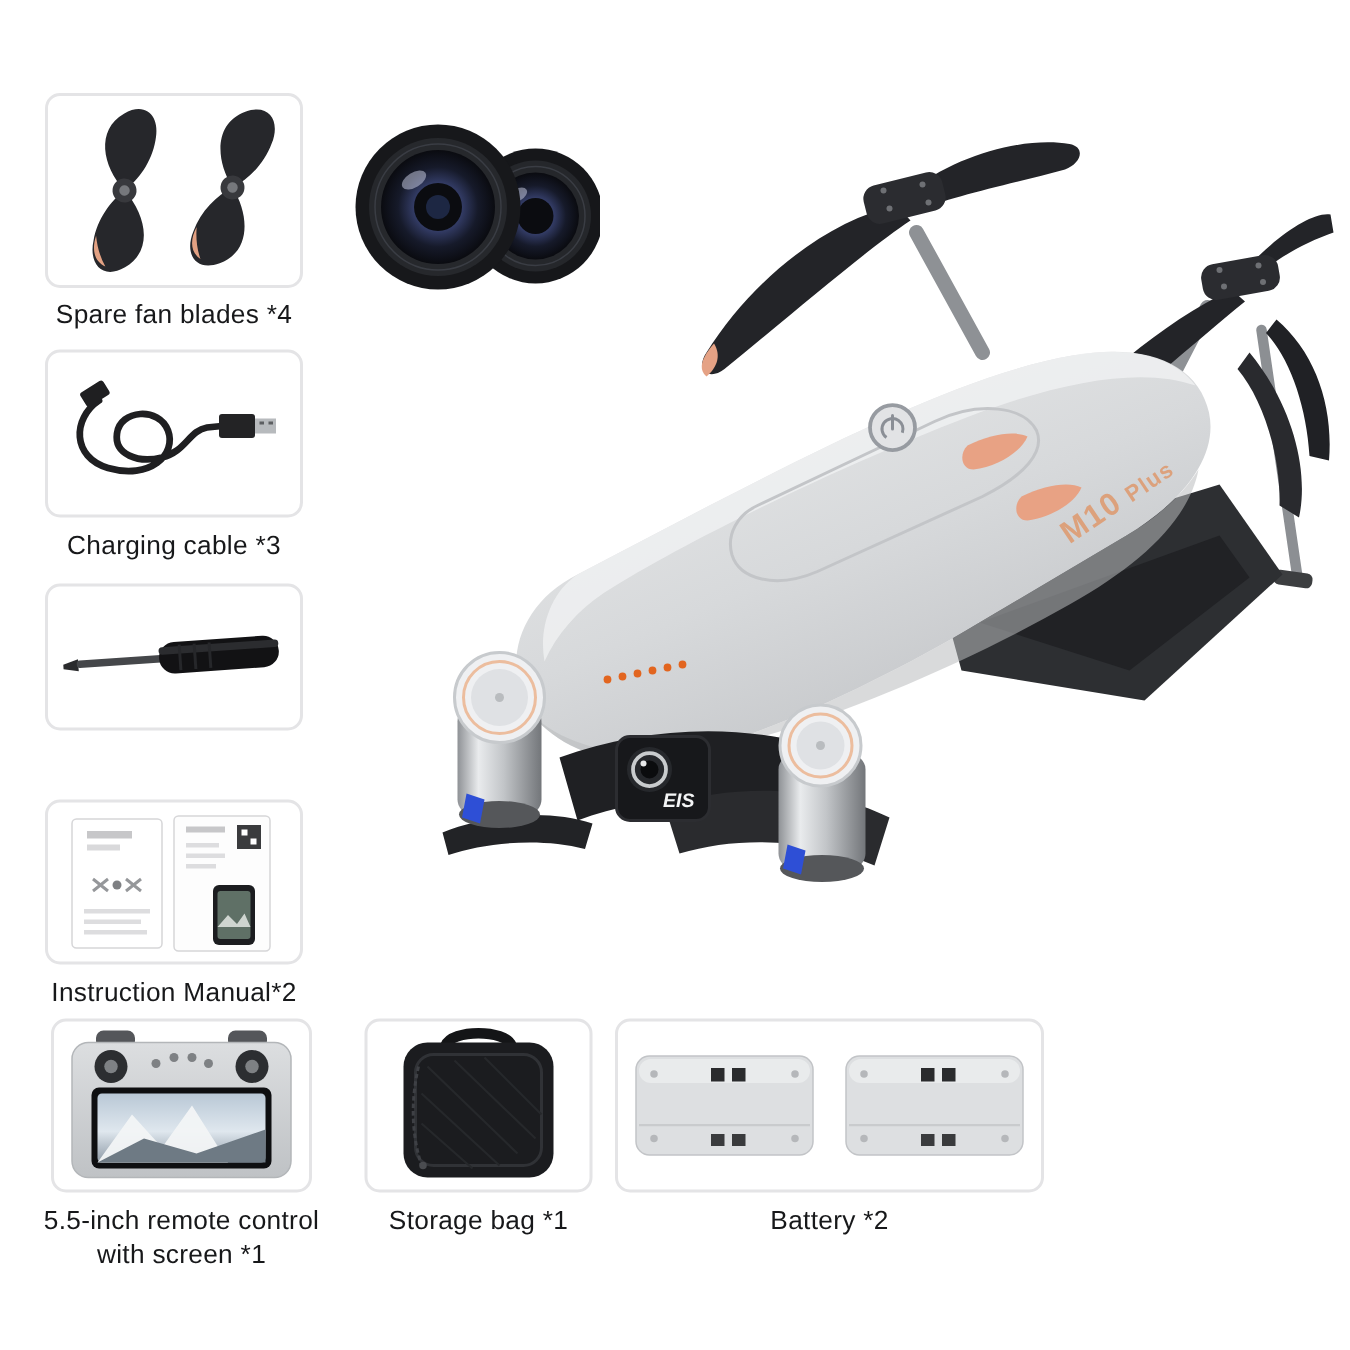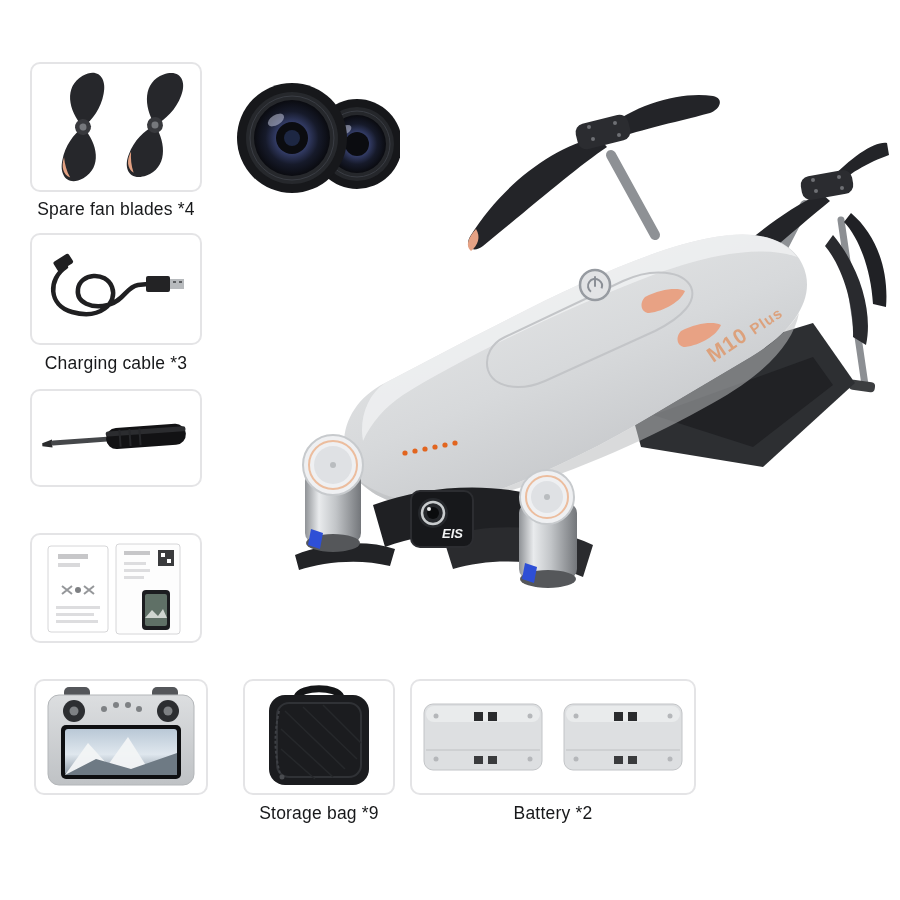--- a/index.html
+++ b/index.html
@@ -80,20 +80,21 @@
         <rect x="131" y="21" width="4" height="4" fill="#fff"></rect>
         <rect x="88" y="24" width="22" height="3" fill="#dddddf"></rect>
         <rect x="88" y="31" width="26" height="3" fill="#dddddf"></rect>
         <rect x="88" y="38" width="20" height="3" fill="#dddddf"></rect>
         <rect x="106" y="52" width="28" height="40" rx="4" fill="#1c1d20"></rect>
         <rect x="109" y="56" width="22" height="32" rx="2" fill="#5f7066"></rect>
         <path d="M109,80 l7,-8 6,6 5,-7 4,9 Z" fill="#cfd5d0"></path>
       </g>
     </svg>
   </div>
+  <div class="kit-label" style="left:14px;top:650px;width:204px;">Instruction Manual*2</div>
 
   <svg class="abs" style="left:230px;top:78px;" width="170" height="126" viewBox="0 0 170 126">
     <defs>
       <radialGradient id="iris">
         <stop offset="0" stop-color="#7a6fae"></stop>
         <stop offset="0.35" stop-color="#3a4474"></stop>
         <stop offset="0.7" stop-color="#161a2a"></stop>
         <stop offset="1" stop-color="#0a0b10"></stop>
       </radialGradient>
     </defs>
@@ -253,32 +254,33 @@
       <circle cx="68" cy="28" r="3" fill="#7e8184"></circle>
         <circle cx="80" cy="24" r="3" fill="#7e8184"></circle>
       <circle cx="92" cy="24" r="3" fill="#7e8184"></circle>
         <circle cx="103" cy="28" r="3" fill="#7e8184"></circle>
       <rect x="25" y="44" width="120" height="54" rx="5" fill="#0e0f11"></rect>
       <rect x="29" y="48" width="112" height="46" rx="3" fill="url(#gSky)"></rect>
       <path d="M29,94 L52,62 L72,84 L92,56 L116,94 Z" fill="#f2f4f5" opacity="0.95"></path>
       <path d="M29,94 L60,78 L95,88 L141,72 L141,94 Z" fill="#6e7a84"></path>
     </svg>
   </div>
+  <div class="kit-label" style="left:15px;top:802px;width:212px;">5.5-inch remote control with screen *1</div>
 
   <div class="kit-box" style="left:243px;top:679px;width:152px;height:116px;">
     <svg width="148" height="112" viewBox="0 0 148 112">
       <path d="M52,16 C56,5 92,5 96,16" fill="none" stroke="#141517" stroke-width="7" stroke-linecap="round"></path>
       <rect x="24" y="14" width="100" height="90" rx="16" fill="#1b1c1f"></rect>
       <rect x="32" y="22" width="84" height="74" rx="12" fill="none" stroke="#303236" stroke-width="2"></rect>
       <path d="M40,30 L100,88 M58,26 L112,78 M36,48 L88,96 M78,24 L116,62 M36,68 L70,98" stroke="#26282b" stroke-width="1.5"></path>
       <path d="M34,30 C29,52 29,74 36,96" fill="none" stroke="#3e4045" stroke-width="2" stroke-dasharray="3 2"></path>
       <circle cx="37" cy="96" r="2.5" fill="#4a4c50"></circle>
     </svg>
   </div>
-  <div class="kit-label" style="left:243px;top:802px;width:152px;">Storage bag *9</div>
+  <div class="kit-label" style="left:243px;top:802px;width:152px;">Storage bag *1</div>
 
   <div class="kit-box" style="left:410px;top:679px;width:286px;height:116px;">
     <svg width="282" height="112" viewBox="0 0 282 112">
       <defs>
         <g id="battG">
           <rect x="0" y="0" width="118" height="66" rx="9" fill="#dddfe1" stroke="#c2c4c7"></rect>
           <rect x="2" y="2" width="114" height="16" rx="8" fill="#e9ebec"></rect>
           <line x1="2" y1="46" x2="116" y2="46" stroke="#c9cbcd" stroke-width="1.5"></line>
           <rect x="50" y="8" width="9" height="9" fill="#2a2b2d"></rect>
           <rect x="64" y="8" width="9" height="9" fill="#2a2b2d"></rect>

